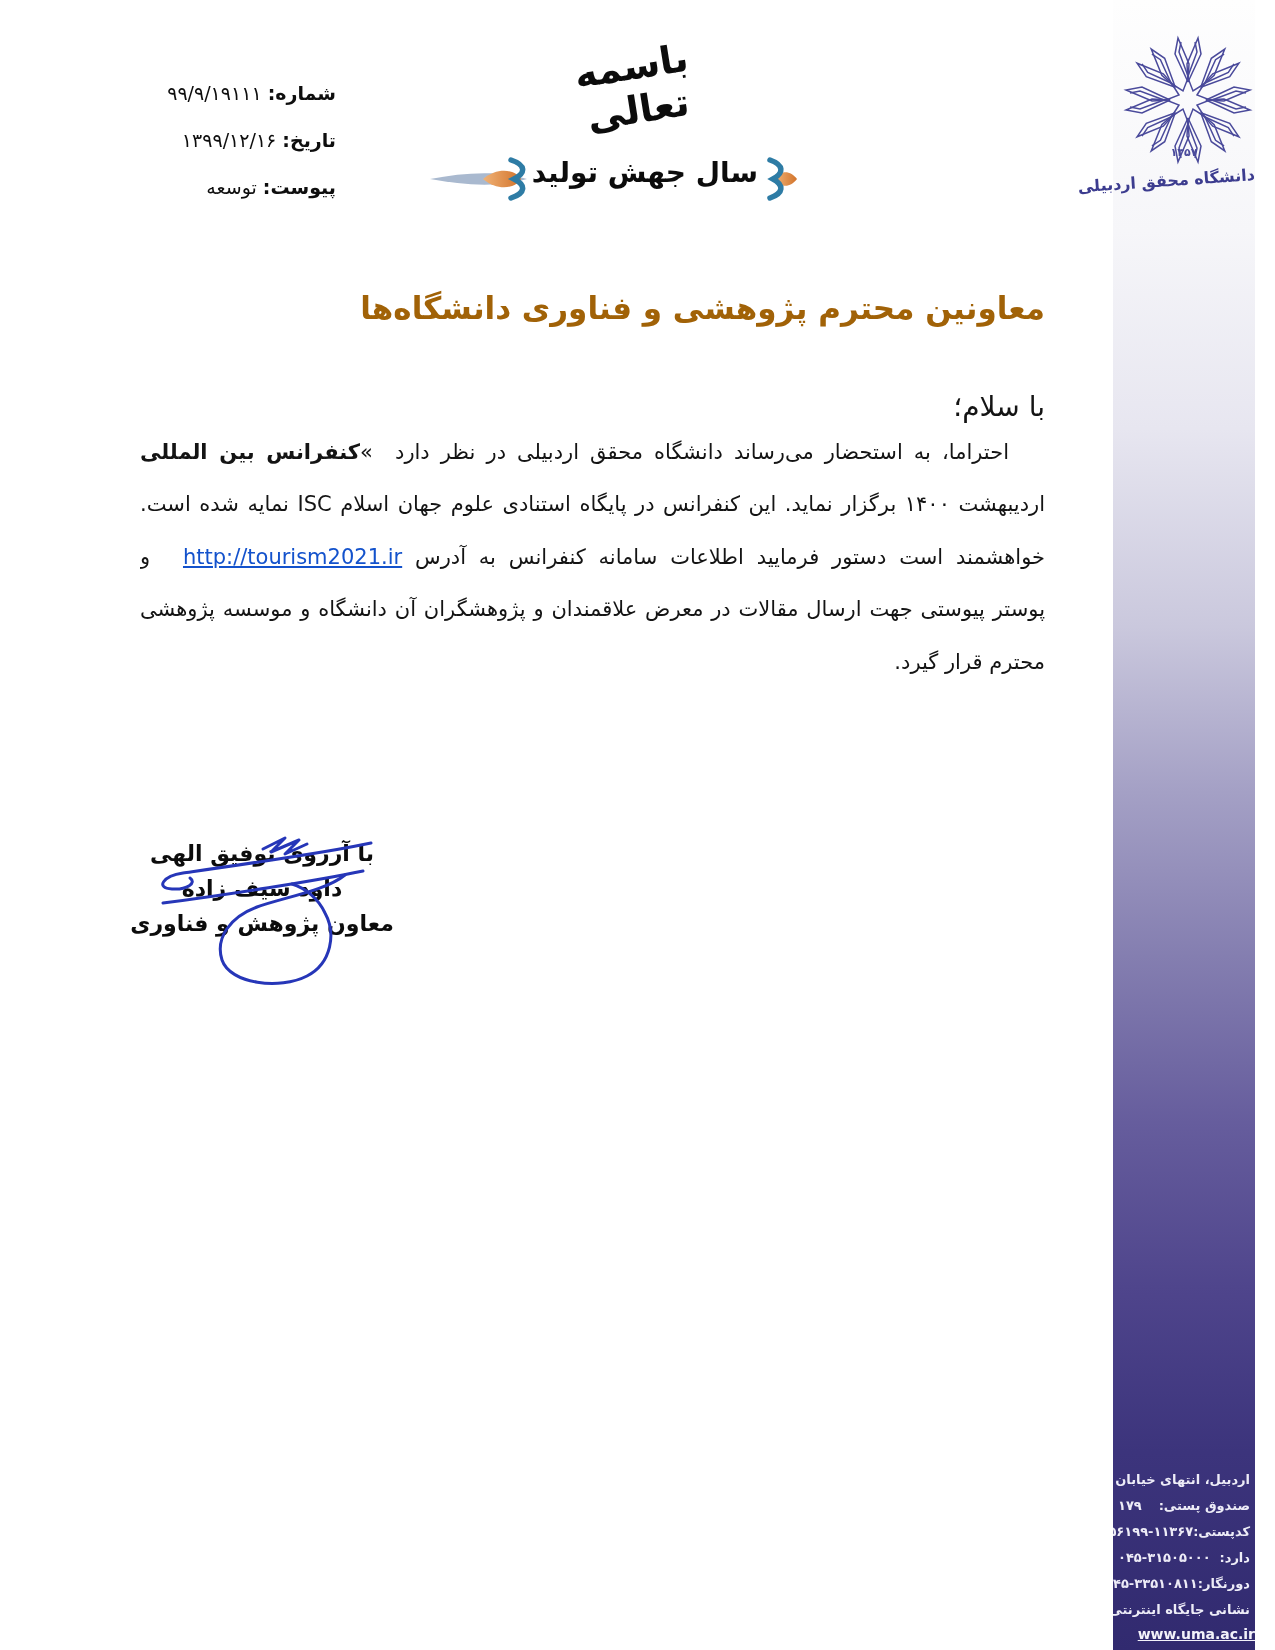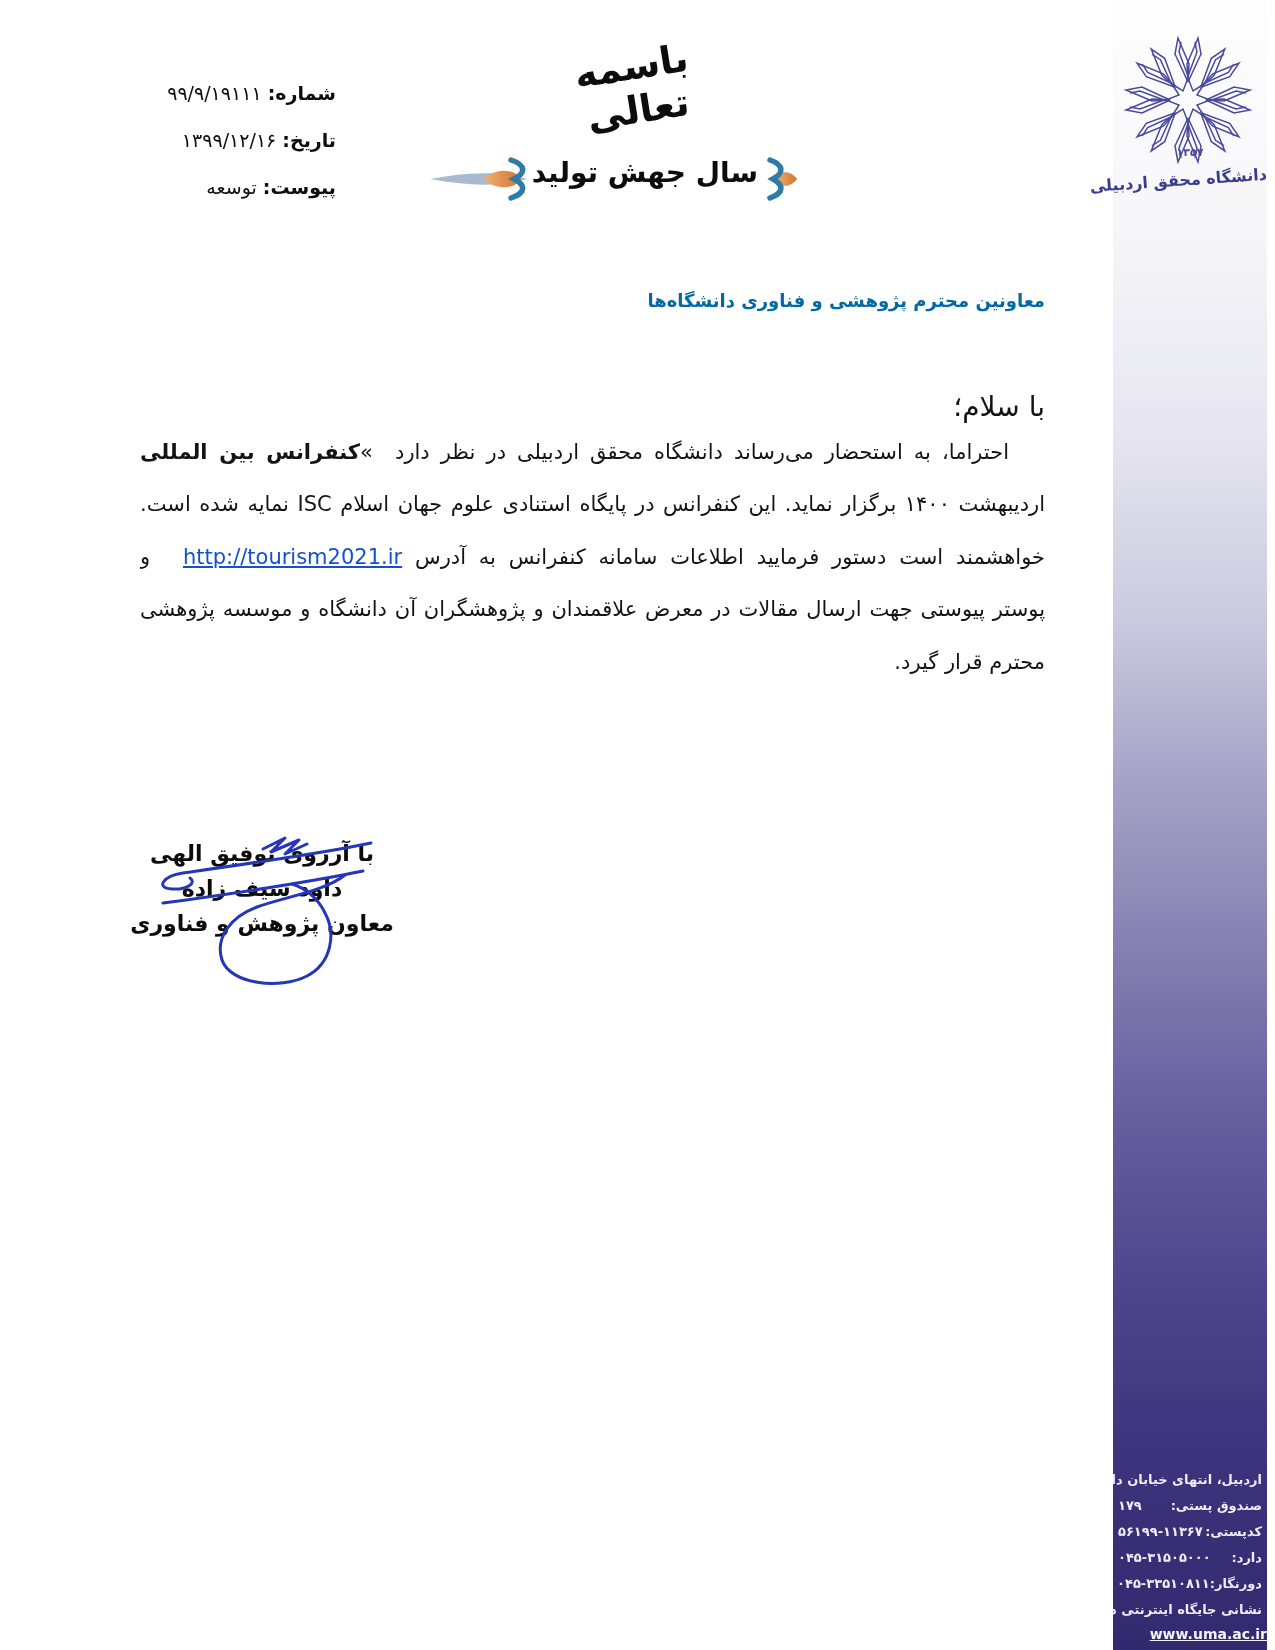--- a/index.html
+++ b/index.html
@@ -18,41 +18,41 @@
              transform:rotate(-9deg);}
 
   
   .slogan{position:absolute;left:445px;top:156px;width:336px;height:60px;
           display:flex;align-items:flex-start;justify-content:center;}
   .slogan-text{font-size:28px;font-weight:bold;color:#0c0c0c;direction:rtl;
                white-space:nowrap;padding:0 3px;}
   .orn{flex:0 0 auto;display:block;}
 
   
-  .sidebar{position:absolute;left:1113px;top:0;width:154px;height:1650px;
+  .sidebar{position:absolute;left:1113px;top:0;width:142px;height:1650px;
     background:linear-gradient(180deg,#fefefe 0%,#f6f6f9 14%,#e7e6f0 26%,#cac8dd 38%,
       #a4a0c5 48%,#847eb0 58%,#665d9d 68%,#4f458c 78%,#3c347c 88%,#312a6f 100%);}
   .logo-svg{position:absolute;left:3px;top:28px;}
   .logo-year{position:absolute;top:146px;left:0;right:0;text-align:center;
              font-size:11px;font-weight:bold;color:#4a4a9b;}
   .logo-name{position:absolute;top:170px;left:0;right:0;text-align:center;direction:rtl;
              font-size:16px;font-weight:bold;color:#3c3c8f;transform:rotate(-4deg);
              white-space:nowrap;}
   .contact{position:absolute;bottom:3px;left:0;width:100%;direction:rtl;
            color:#edecf7;font-weight:bold;font-size:13px;}
   .c-full{display:block;text-align:right;padding:0 5px;height:26px;line-height:26px;
           white-space:nowrap;overflow:hidden;}
   .c-row{display:flex;justify-content:space-between;padding:0 5px;height:26px;
          line-height:26px;white-space:nowrap;overflow:hidden;}
   .c-url{display:block;text-align:right;height:24px;line-height:22px;
          color:#f3f2fa;font-weight:bold;font-size:14px;}
 
   
   .recipient{position:absolute;left:140px;top:290px;width:905px;direction:rtl;
-             text-align:right;font-size:18px;font-weight:bold;color:#0369a1;}
+             text-align:right;font-size:31px;font-weight:bold;color:#a16207;}
   .salutation{position:absolute;left:140px;top:390px;width:905px;direction:rtl;
               text-align:right;font-size:28px;color:#141414;}
   .letter-body{position:absolute;left:140px;top:426px;width:905px;direction:rtl;
                font-size:21px;color:#141414;}
   .bline{height:52.4px;line-height:52.4px;overflow:hidden;text-align:right;}
   .bline.j{text-align:justify;text-align-last:justify;}
   .bline.indent{padding-right:36px;}
   .url-link{color:#1352cc;text-decoration:underline;margin-left:20px;}
 
   

